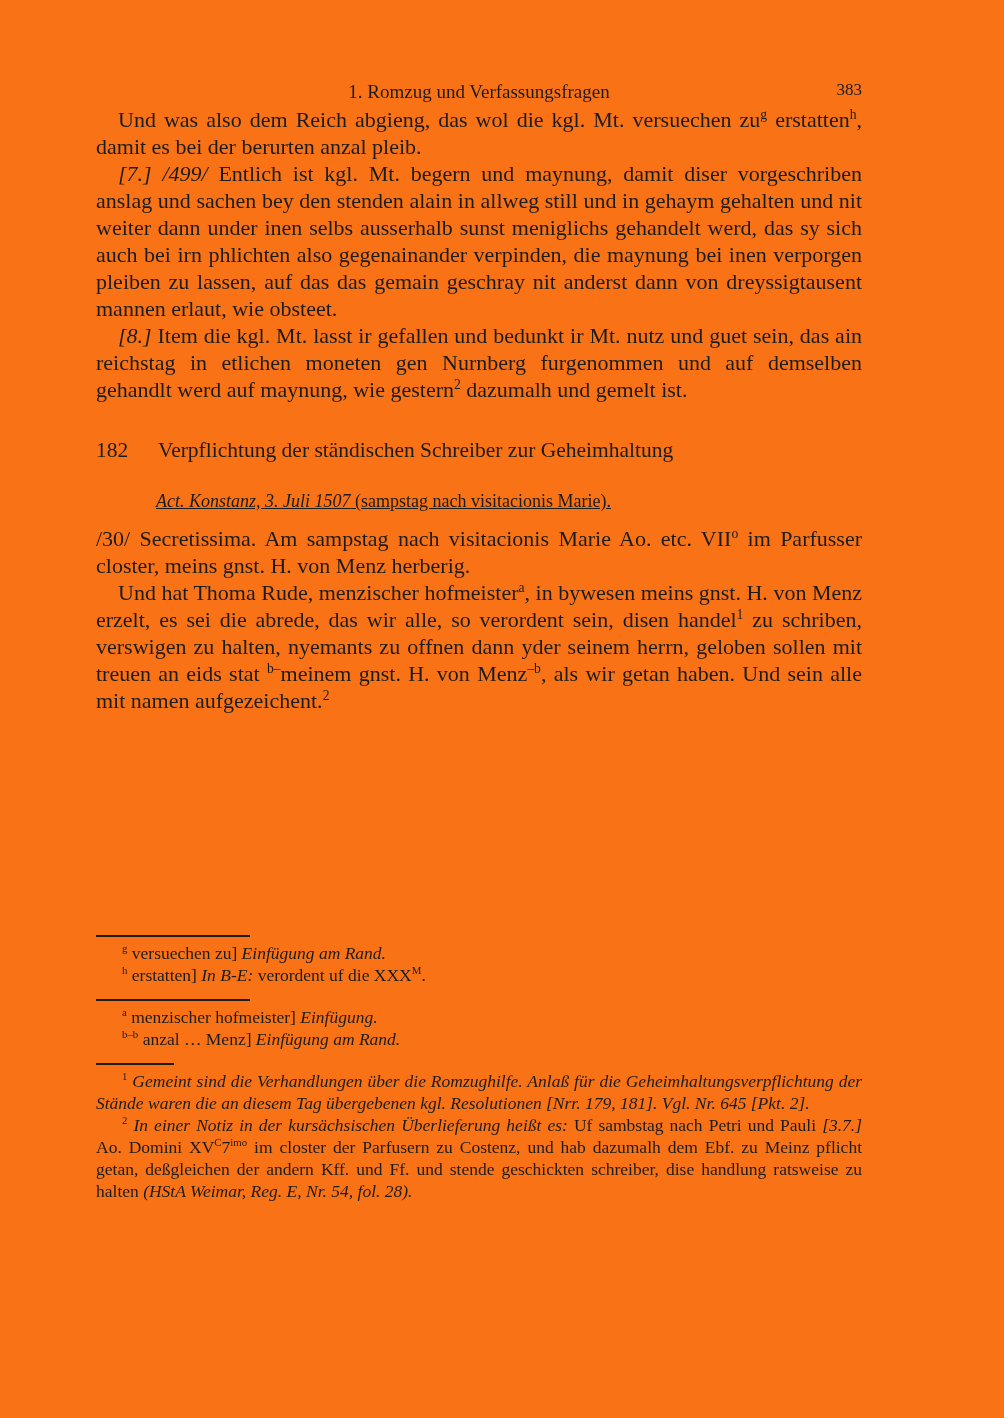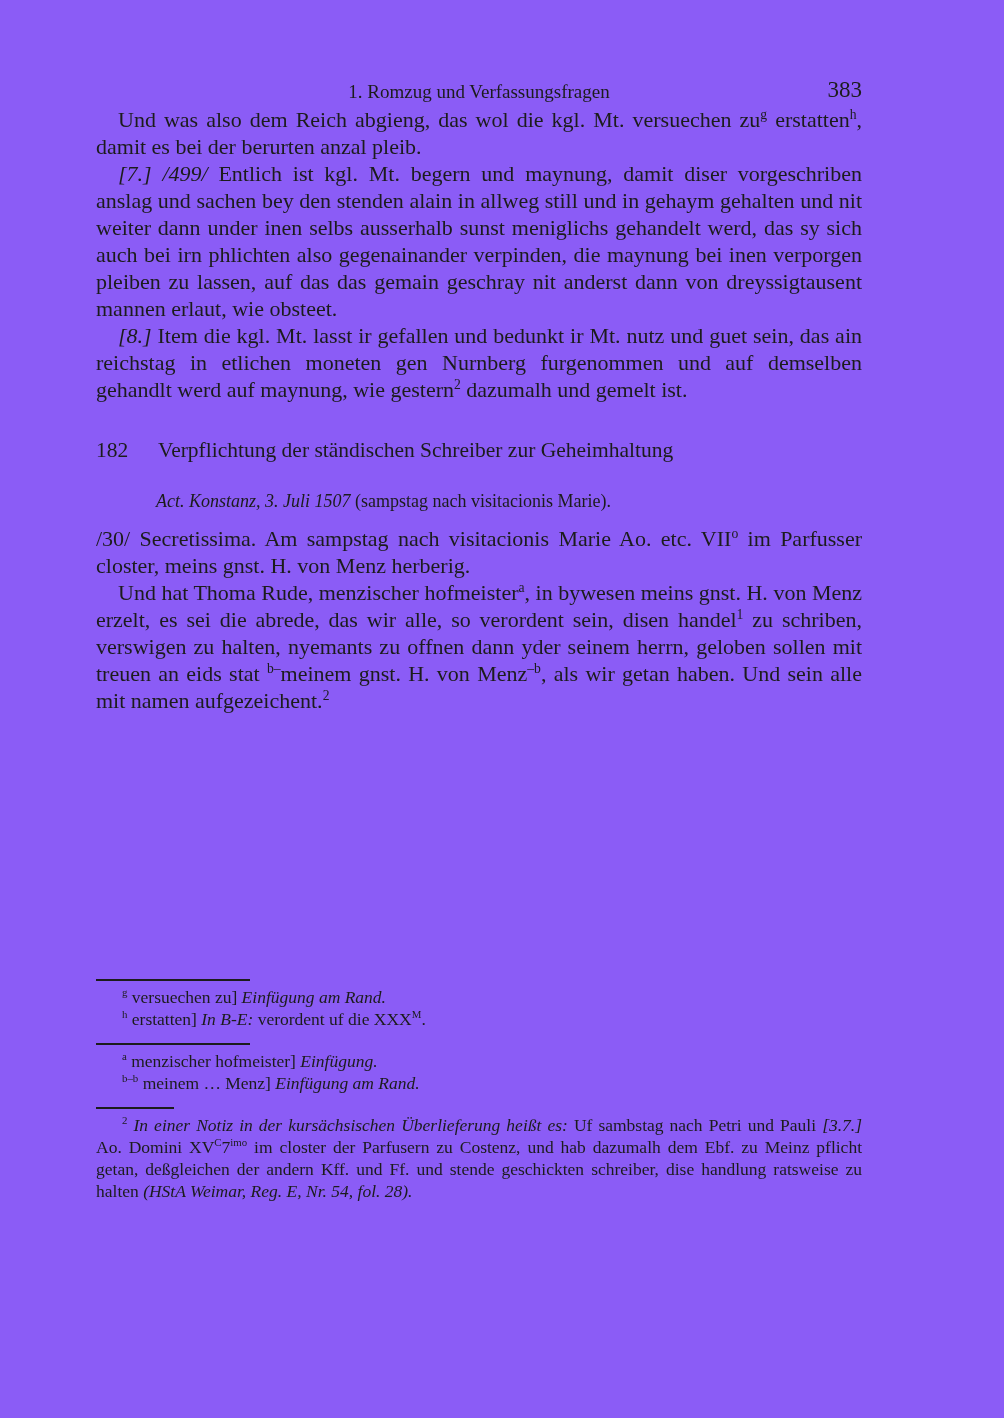--- a/index.html
+++ b/index.html
@@ -4,21 +4,21 @@
 <style>
   html,body { margin:0; padding:0; }
   body {
     background:#e8e8e8;
     font-family:"Liberation Serif","DejaVu Serif",serif;
   }
   .page {
     position:relative;
     width:1004px; height:1418px;
     margin:0 auto;
-    background:#8b5cf6;
+    background:#f97316;
     color:#1c1c1c;
     overflow:hidden;
   }
   .textblock {
     position:absolute;
     left:96px; top:0;
     width:766px;
   }
   
   .running-header {
@@ -28,21 +28,21 @@
     font-size:19px;
     line-height:24px;
   }
   .running-header .rh-title {
     display:block;
     text-align:center;
   }
   .running-header .rh-pagenum {
     position:absolute;
     right:0; top:-2px;
-    font-size:23px;
+    font-size:17px;
   }
   
   p.body-par {
     margin:0;
     font-size:22px;
     line-height:27px;
     text-align:justify;
     text-indent:22px;
   }
   p.no-indent { text-indent:0; }
@@ -64,26 +64,26 @@
     width:62px;
   }
   
   .source-block {
     margin-top:25px;
     margin-left:60px;
     font-size:18px;
     line-height:24px;
     text-align:justify;
   }
-  .source-block p { margin:0; }
+  .source-block p { margin:0;text-decoration:underline; }
   .entry-body { margin-top:12px; }
   
   .footnotes {
     position:absolute;
-    left:96px; top:979px;
+    left:96px; top:935px;
     width:766px;
   }
   .fn-group { margin:0 0 13px 0; }
   .fn-rule {
     height:0;
     border-top:2px solid #1c1c1c;
     margin-bottom:5px;
   }
   .fn-rule.wide { width:154px; }
   .fn-rule.narrow { width:78px; }
@@ -131,22 +131,23 @@
     <div class="fn-group">
       <div class="fn-rule wide"></div>
       <p class="footnote"><sup>g</sup><span> versuechen zu] </span><span class="it">Einfügung am Rand.</span></p>
       <p class="footnote"><sup>h</sup><span> erstatten] </span><span class="it">In B-E:</span><span> verordent uf die XXX</span><sup>M</sup><span>.</span></p>
     </div>
 
 
     <div class="fn-group">
       <div class="fn-rule wide"></div>
       <p class="footnote"><sup>a</sup><span> menzischer hofmeister] </span><span class="it">Einfügung.</span></p>
-      <p class="footnote"><sup>b–b</sup><span> meinem … Menz] </span><span class="it">Einfügung am Rand.</span></p>
+      <p class="footnote"><sup>b–b</sup><span> anzal … Menz] </span><span class="it">Einfügung am Rand.</span></p>
     </div>
 
     <div class="fn-group">
       <div class="fn-rule narrow"></div>
+      <p class="footnote"><sup>1</sup><span> </span><span class="it">Gemeint sind die Verhandlungen über die Romzughilfe. Anlaß für die Geheimhaltungsverpflichtung der Stände waren die an diesem Tag übergebenen kgl. Resolutionen [Nrr. 179, 181]. Vgl. Nr. 645 [Pkt. 2].</span></p>
       <p class="footnote"><sup>2</sup><span> </span><span class="it">In einer Notiz in der kursächsischen Überlieferung heißt es:</span><span> Uf sambstag nach Petri und Pauli </span><span class="it">[3.7.]</span><span> Ao. Domini XV</span><sup>C</sup><span>7</span><sup>imo</sup><span> im closter der Parfusern zu Costenz, und hab dazumalh dem Ebf. zu Meinz pflicht getan, deßgleichen der andern Kff. und Ff. und stende geschickten schreiber, dise handlung ratsweise zu halten </span><span class="it">(HStA Weimar, Reg. E, Nr. 54, fol. 28).</span></p>
     </div>
 
   </div>
 </div>
 
 </body></html>

